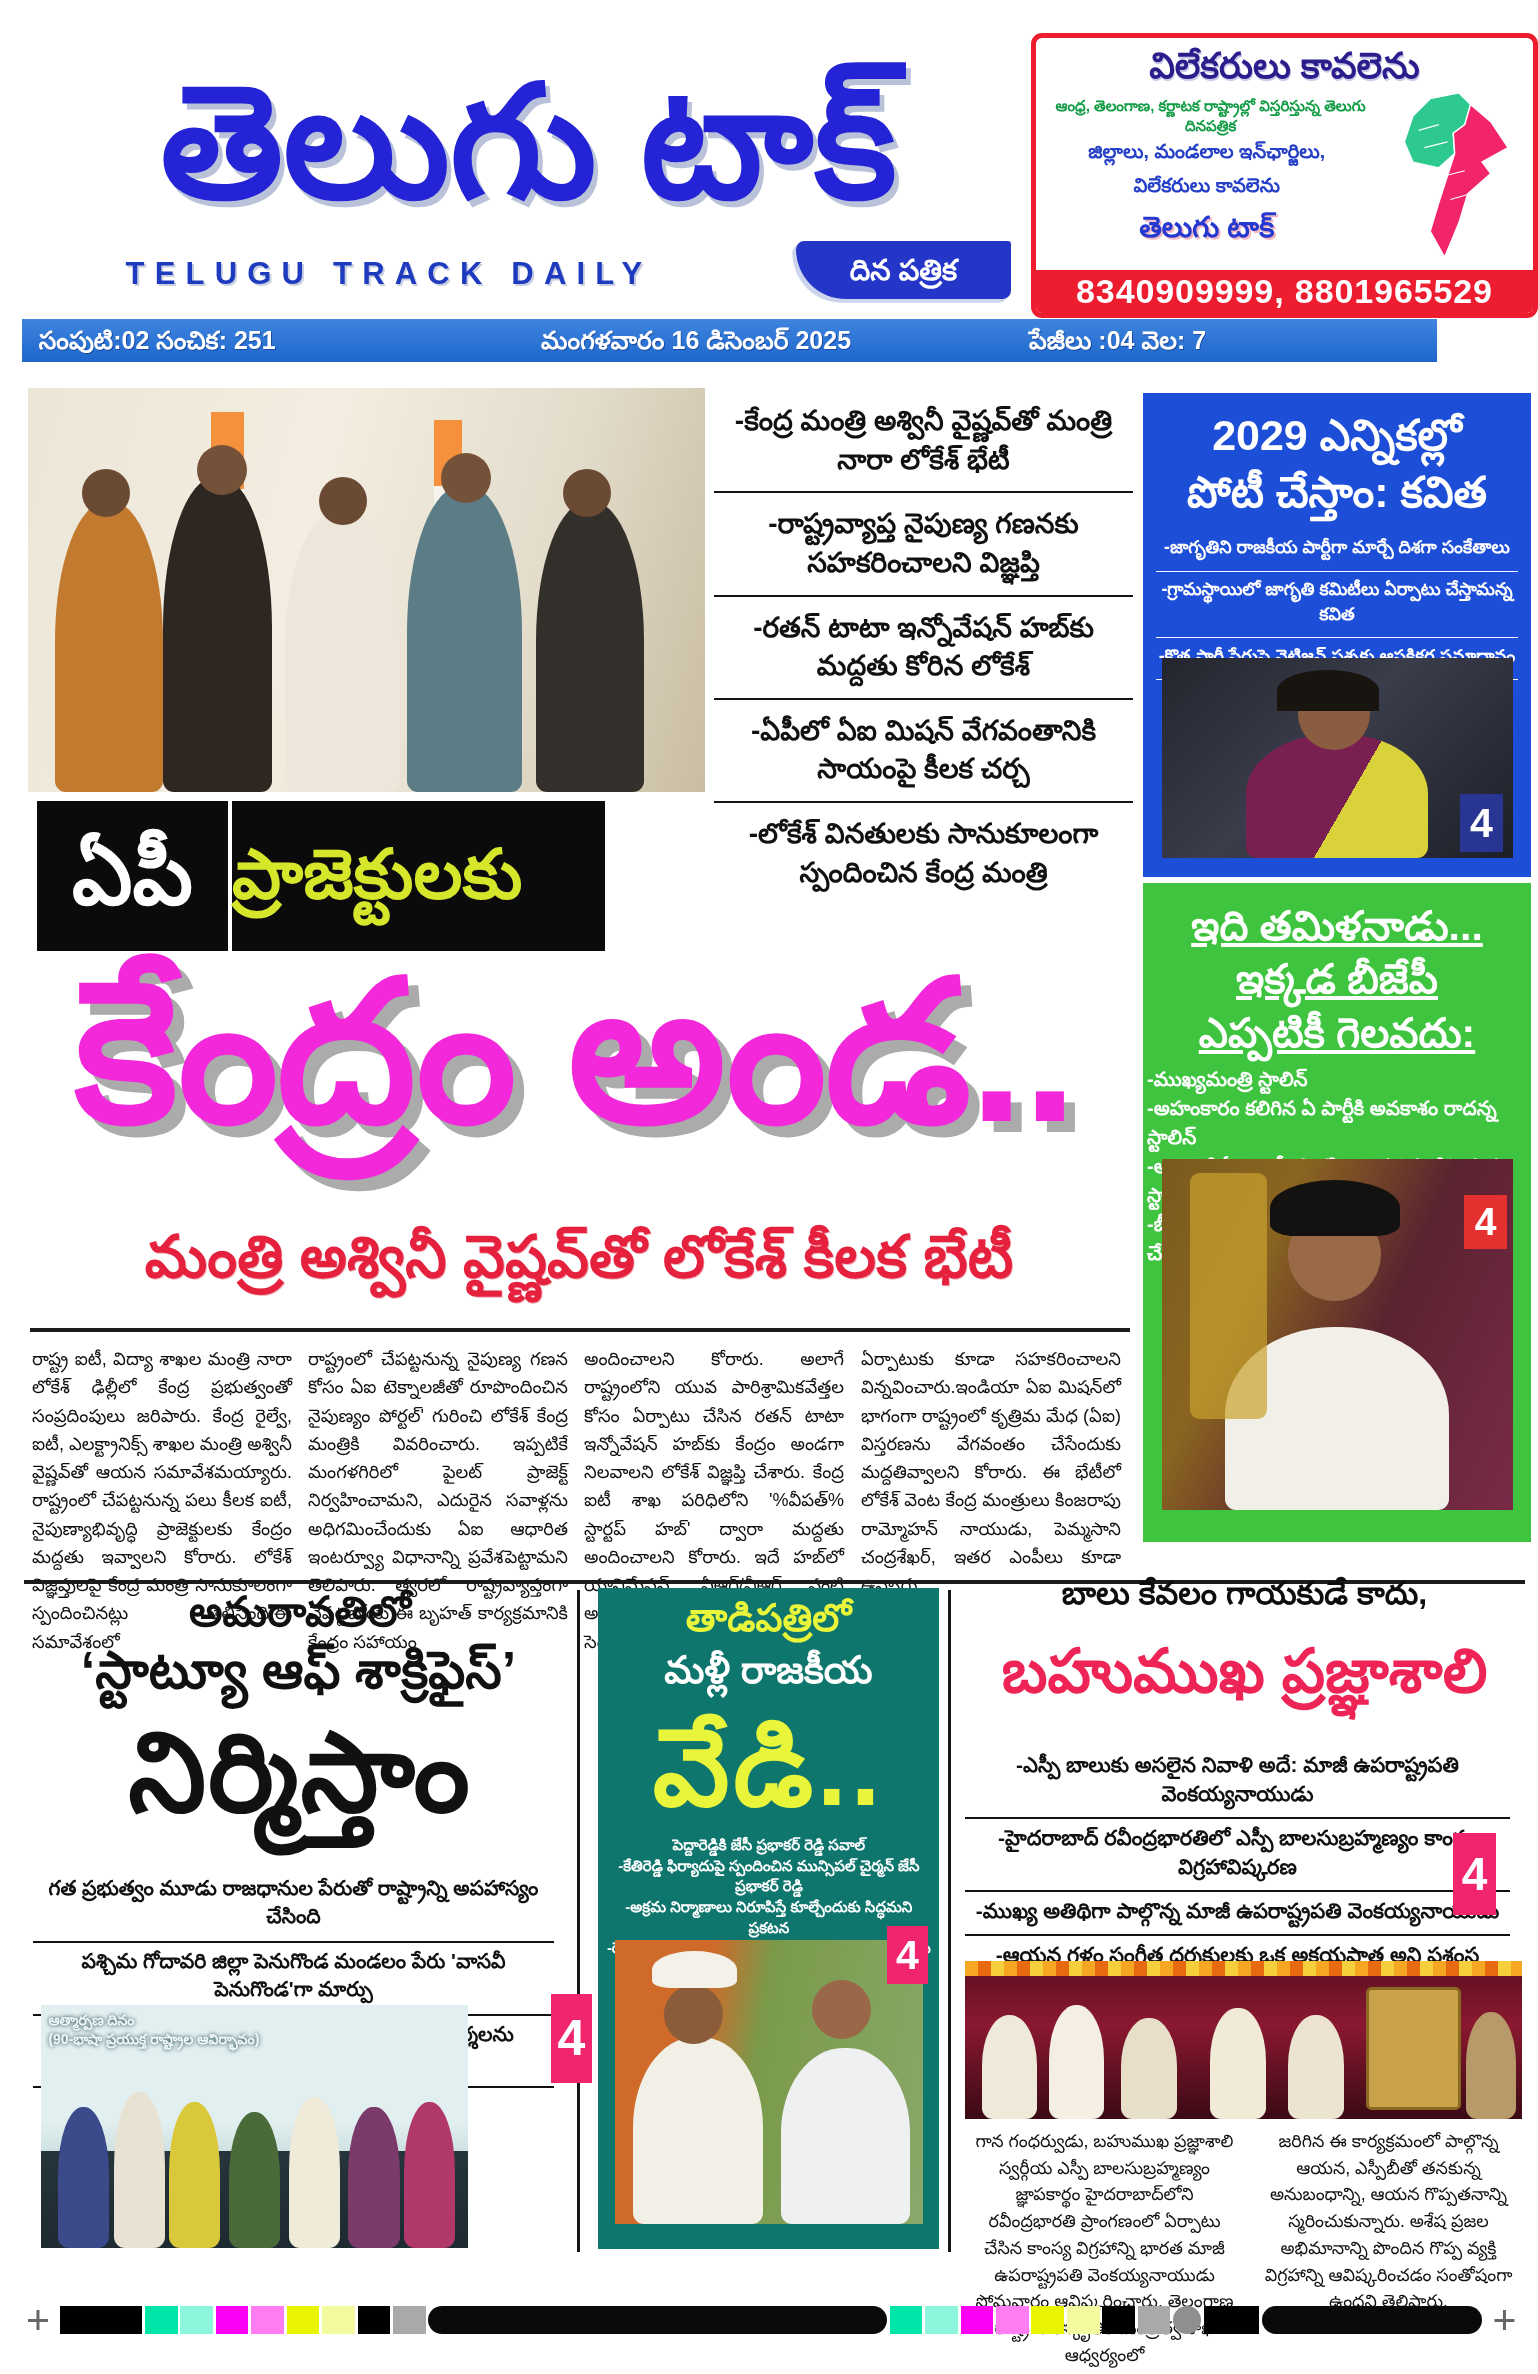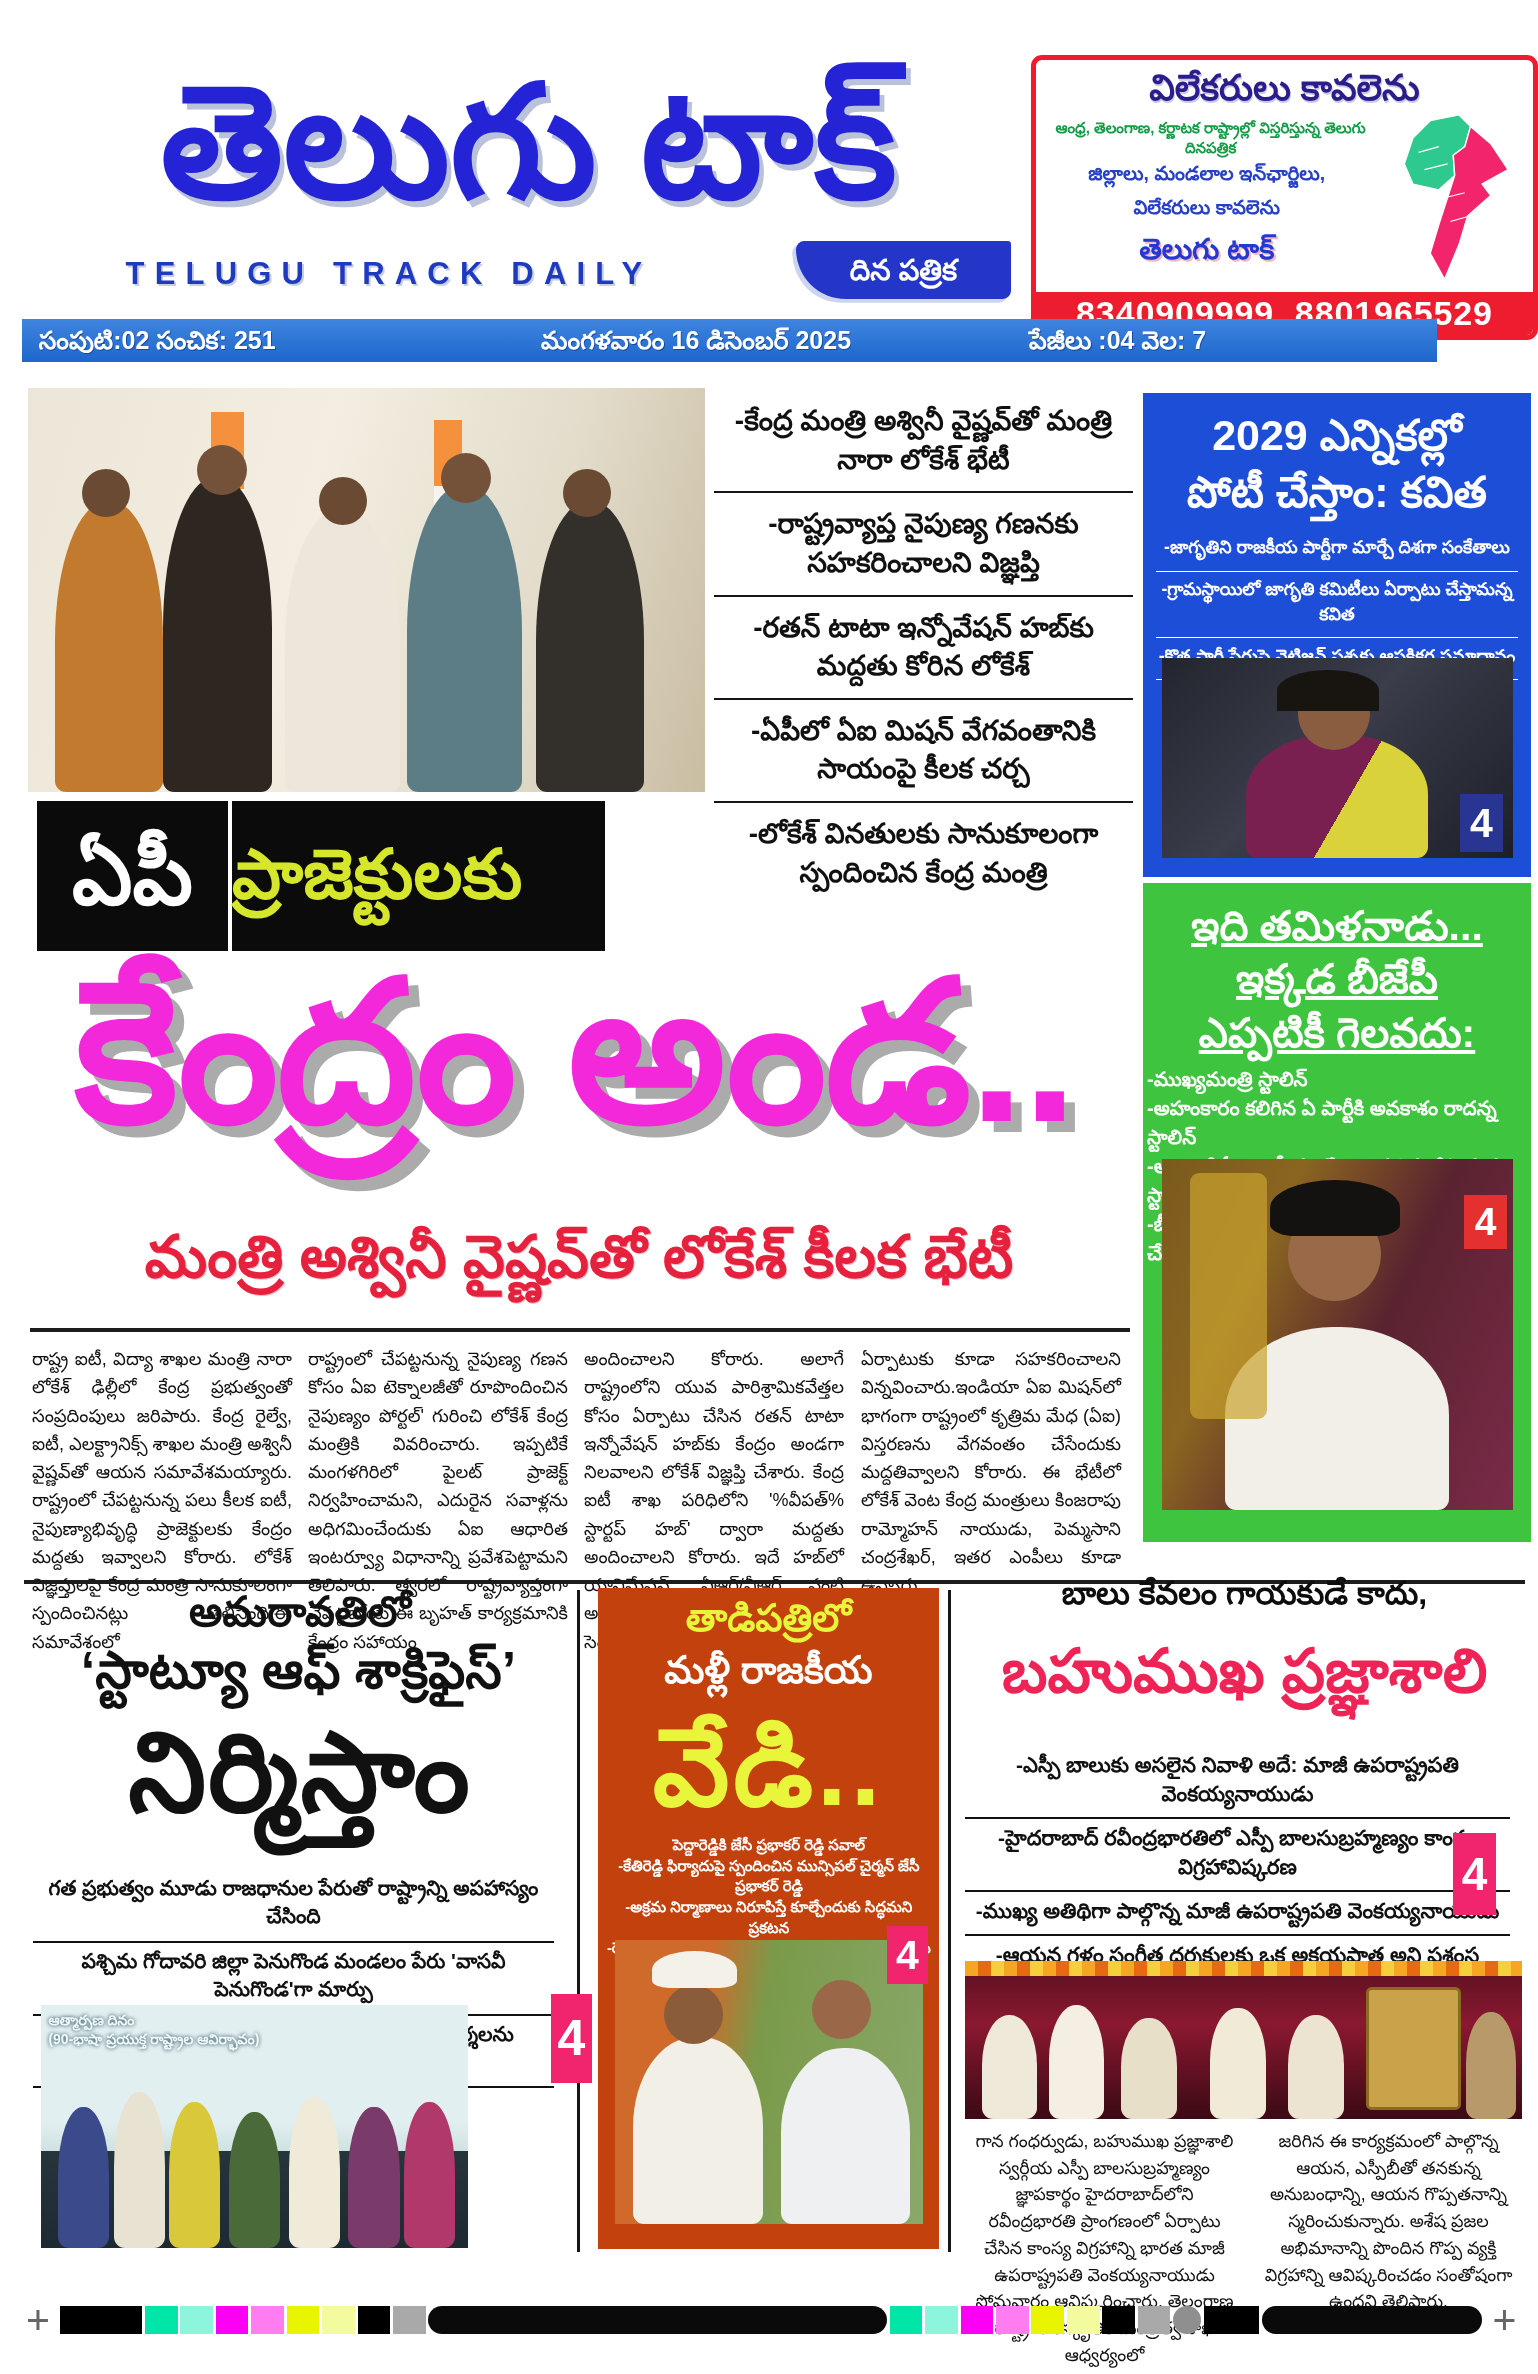--- a/index.html
+++ b/index.html
@@ -11,21 +11,21 @@
   .masthead-title{left:37px;top:35px;width:983px;height:215px;font-size:158px;line-height:215px;
       font-weight:900;color:#2424d6;text-align:center;text-shadow:4.6px 5.6px 0 #b9c2d8;white-space:nowrap;}
   .masthead-sub{left:83px;top:256px;width:612px;font-size:31px;letter-spacing:10.2px;font-weight:900;
       color:#1e3bc0;text-align:center;text-shadow:1.9px 1.9px 0 #c9cfe0;}
   .ribbon{left:796px;top:241px;width:215px;height:58px;background:#2336c8;color:#fff;font-size:29px;
       font-weight:900;text-align:center;line-height:58px;border-radius:9.3px 3.7px 9.3px 56px;
       box-shadow:-3.7px 3.7px 0 #ccd4ee;}
 
   
   .ad-box{left:1031px;top:33px;width:497px;height:275px;border:5.6px solid #ed1c2e;border-radius:11px;
-      background:#fff;overflow:hidden;margin-top:22px;}
+      background:#fff;overflow:hidden;}
   .ad-title{left:0;top:7.4px;width:100%;font-size:36px;font-weight:900;color:#2b1e8c;text-align:center;
       text-shadow:0.9px 1.9px 0 #c9c9e8;}
   .ad-line1{left:5.6px;top:58px;width:338px;font-size:15px;font-weight:bold;color:#149c46;text-align:center;line-height:1.3;}
   .ad-line2{left:9.3px;top:102px;width:323px;font-size:19.5px;font-weight:900;color:#2740c8;text-align:center;}
   .ad-line3{left:9.3px;top:136px;width:323px;font-size:19.5px;font-weight:900;color:#2740c8;text-align:center;}
   .ad-brand{left:9.3px;top:173px;width:323px;font-size:29px;font-weight:900;color:#2538cf;text-align:center;
       text-shadow:1.9px 1.9px 0 #f3b9c2;}
   .ad-map{right:3.7px;top:52px;width:163px;height:173px;}
   .ad-phones{left:0;right:0;bottom:0;height:43px;background:#ed1c2e;color:#fff;font-size:34px;
       font-weight:900;text-align:center;line-height:43px;letter-spacing:0.9px;}
@@ -75,21 +75,21 @@
   .am-quote{left:22px;top:1640px;width:553px;font-size:52px;font-weight:900;text-align:center;white-space:nowrap;}
   .am-big{left:28px;top:1709px;width:544px;font-size:111px;font-weight:900;text-align:center;letter-spacing:1.9px;}
   .am-bullets{left:33px;top:1870px;width:521px;}
   .am-bullets .item{font-size:20.4px;font-weight:bold;text-align:center;padding:7.4px 0;border-bottom:2.3px solid #111;}
   .am-badge{left:551px;top:1994px;width:41px;height:89px;background:#f1256d;font-size:50px;line-height:89px;z-index:4;}
   .am-photo{left:41px;top:2005px;width:427px;height:243px;}
   .ph-caption{position:absolute;top:5.6px;left:7.4px;color:#f2f8ff;font-size:14px;font-weight:bold;
       line-height:1.4;text-shadow:0 0 4.6px #033;text-align:left;}
 
   
-  .td-box{left:598px;top:1588px;width:341px;height:661px;background:#c2410c;color:#fff;}
+  .td-box{left:598px;top:1588px;width:341px;height:661px;background:#0f766e;color:#fff;}
   .td-kicker{left:0;top:9.3px;width:100%;font-size:38px;font-weight:900;color:#e9f53a;text-align:center;}
   .td-mid{left:0;top:61px;width:100%;font-size:38px;font-weight:900;color:#fff;text-align:center;}
   .td-big{left:0;top:117px;width:100%;font-size:108px;font-weight:900;color:#e9f53a;text-align:center;letter-spacing:3.7px;}
   .td-bullets{left:7.4px;top:247px;width:327px;font-size:15px;font-weight:bold;text-align:center;line-height:1.38;}
   .td-badge{left:289px;top:338px;width:41px;height:58px;background:#f1256d;font-size:41px;line-height:58px;z-index:4;}
   .td-photo{left:16.7px;top:352px;width:308px;height:284px;}
 
   
   .balu-h1{left:957px;top:1575px;width:575px;font-size:32px;font-weight:900;text-align:center;color:#0d0d0d;white-space:nowrap;}
   .balu-h2{left:957px;top:1636px;width:575px;font-size:61px;font-weight:900;text-align:center;color:#ee2456;}

